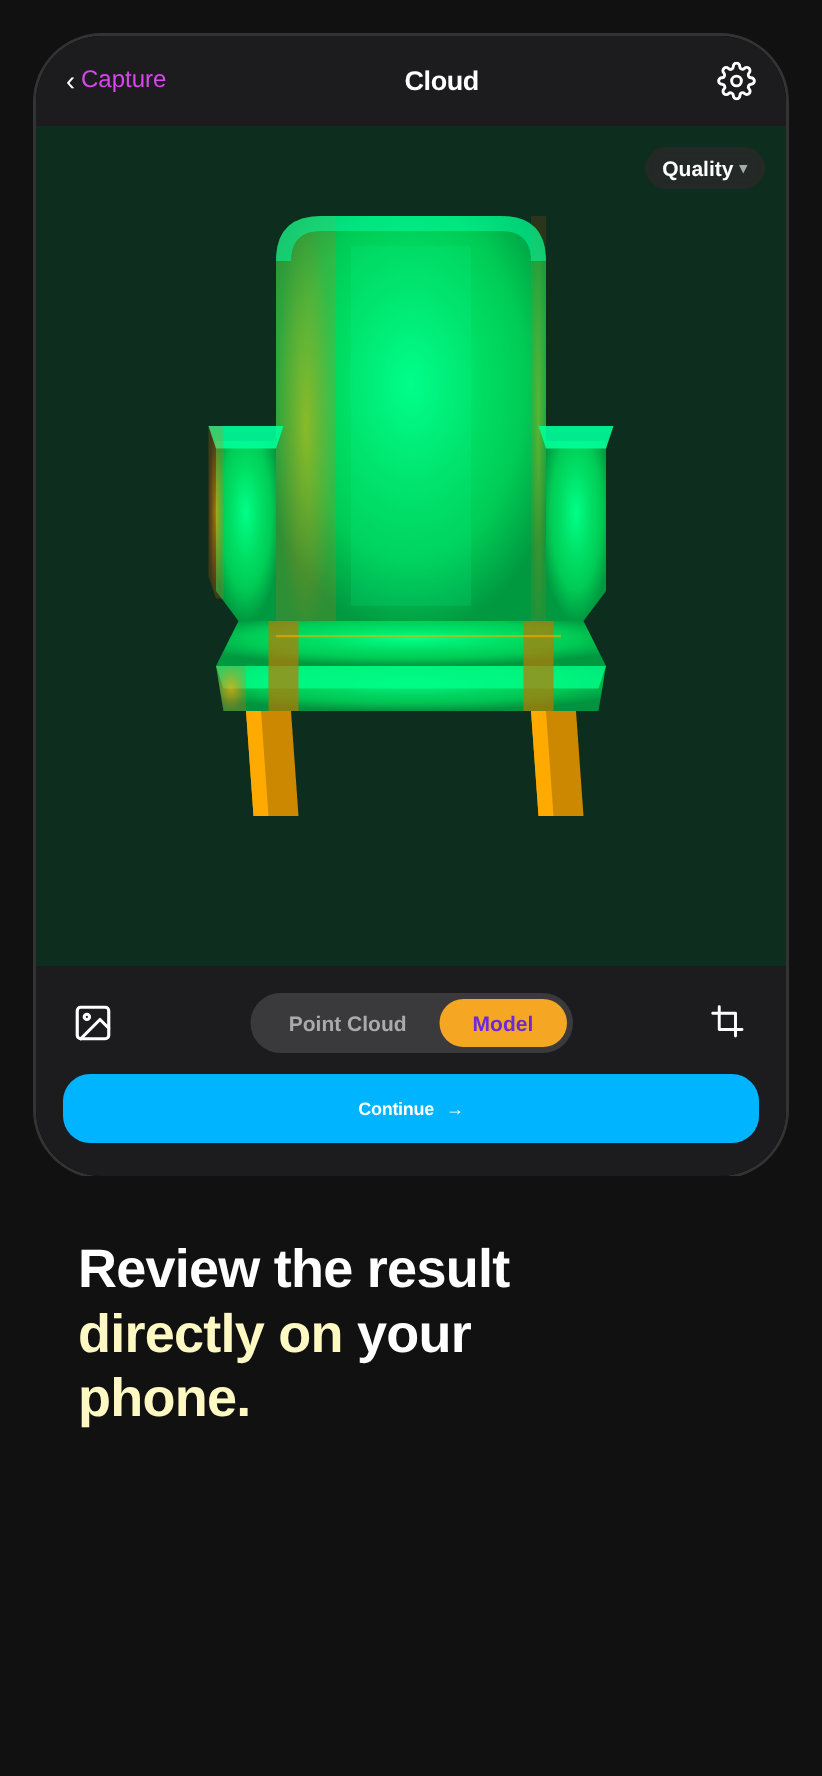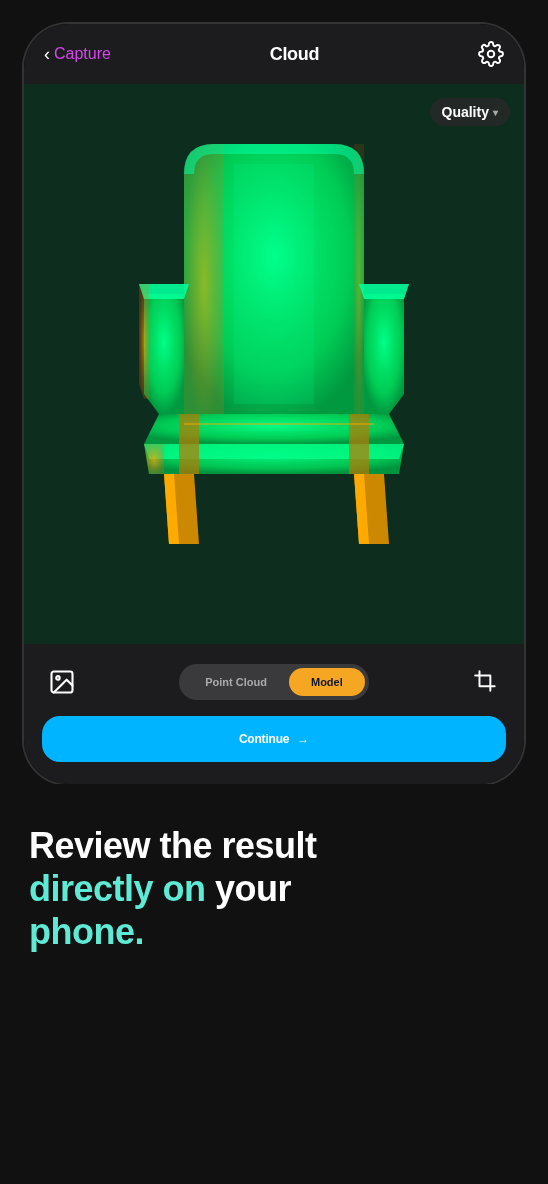--- a/index.html
+++ b/index.html
@@ -150,33 +150,33 @@
       border-radius: 24px;
       padding: 4px;
       display: flex;
       align-items: center;
       gap: 0;
     }
 
     .mode-option {
       padding: 8px 22px;
       border-radius: 20px;
-      font-size: 11px;
+      font-size: 14px;
       font-weight: 600;
       cursor: pointer;
     }
 
     .mode-option.inactive {
       color: #aaa;
       background: transparent;
     }
 
     .mode-option.active {
       background: #f5a623;
-      color: #0f172a;
+      color: #6d28d9;
     }
 
     .crop-icon {
       width: 40px;
       height: 40px;
       display: flex;
       align-items: center;
       justify-content: center;
       color: #fff;
       font-size: 22px;
@@ -196,34 +196,34 @@
       display: flex;
       align-items: center;
       justify-content: center;
       gap: 8px;
       letter-spacing: -0.2px;
     }
 
     
     .marketing-section {
       width: 548px;
-      padding: 40px 29px 40px;
+      padding: 40px 52px 40px;
       background: #111;
     }
 
     .marketing-text {
       font-size: 36px;
       font-weight: 900;
       line-height: 1.2;
       letter-spacing: -0.5px;
       color: #fff;
     }
 
     .marketing-text .highlight {
-      color: #5eead4;
+      color: #fef9c3;
     }
 
     
     .gear-svg {
       width: 26px;
       height: 26px;
     }
 
     
     .photo-icon-svg {

